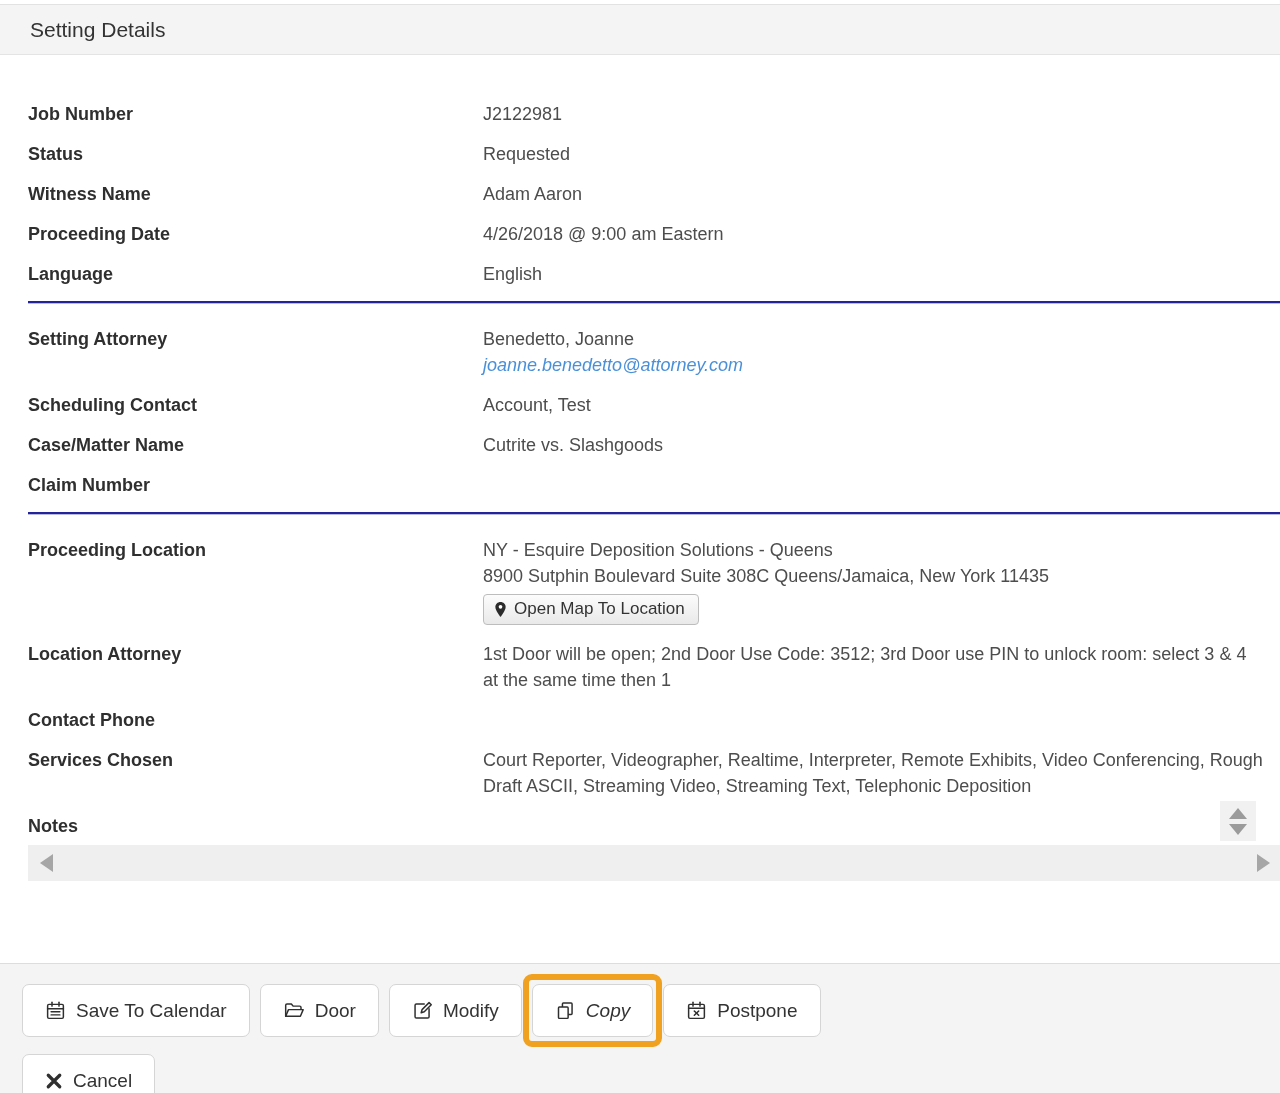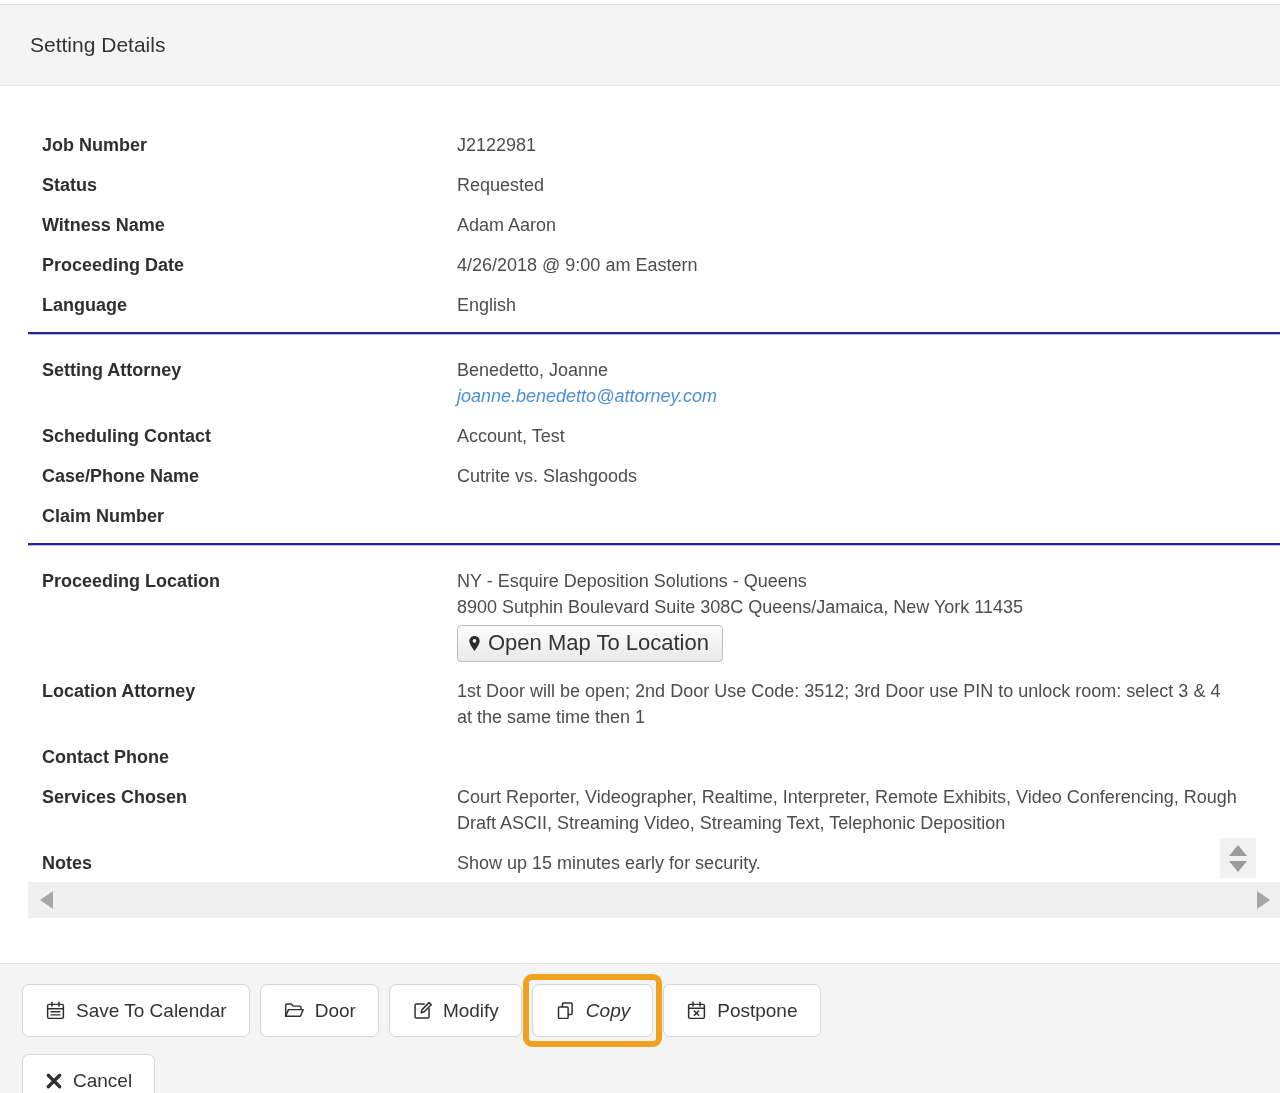--- a/index.html
+++ b/index.html
@@ -2,36 +2,36 @@
 <html><head>
 <meta charset="utf-8">
 <style>
   * { margin:0; padding:0; box-sizing:border-box; }
   html,body { width:1280px; height:1093px; overflow:hidden; background:#fff;
     font-family:"Liberation Sans","DejaVu Sans",sans-serif; color:#333; }
   .modal { display:flex; flex-direction:column; width:1280px; height:1093px; background:#fff; }
 
   
   .modal-header { margin-top:4px; background:#f4f4f4; border-top:1px solid #e2e2e2;
-    border-bottom:1px solid #e4e4e4; height:82px; display:flex; align-items:center;
+    border-bottom:1px solid #e4e4e4; height:51px; display:flex; align-items:center;
     padding-left:30px; }
   .modal-title { font-size:21px; color:#333; font-weight:400; }
 
   
   .modal-body { flex:1; padding-top:46px; position:relative; }
-  .row { display:flex; padding-left:42px; margin-bottom:14px; font-size:18px; line-height:26px; position:relative; }
+  .row { display:flex; padding-left:28px; margin-bottom:14px; font-size:18px; line-height:26px; position:relative;gap:40px; }
   .flabel { width:415px; min-width:415px; font-weight:700; color:#2f2f2f; }
   .fvalue { color:#4d4d4d; max-width:782px; }
   .fvalue a { color:#4a90d9; text-decoration:none;font-style:italic; }
   .divider { border:0; border-top:2px solid #23239a; border-bottom:1px solid #b9badd;
     margin:10px 0 22px 28px; }
 
   
   .map-btn { display:inline-flex; align-items:center; gap:7px; margin:5px 0 2px 0;
-    padding:4px 13px 5px 10px; font-size:22px; color:#333; background:linear-gradient(#fcfcfc,#e9e9e9);
+    padding:4px 13px 5px 10px; font-size:17px; color:#333; background:linear-gradient(#fcfcfc,#e9e9e9);
     border:1px solid #bdbdbd; border-radius:4px; cursor:pointer; font-family:inherit; }
 
   
   .v-spinner { position:absolute; right:24px; top:-12px; width:36px; height:40px; background:#f1f1f1;
     display:flex; flex-direction:column; align-items:center; justify-content:center; gap:5px; cursor:pointer; }
   .tri-up   { width:0;height:0;border-left:9px solid transparent;border-right:9px solid transparent;border-bottom:11px solid #9b9b9b; }
   .tri-down { width:0;height:0;border-left:9px solid transparent;border-right:9px solid transparent;border-top:11px solid #9b9b9b; }
 
   
   .h-scrollbar { margin-left:28px; height:36px; background:#efefef; position:relative; }
@@ -92,21 +92,21 @@
       <div class="fvalue">
         <div>Benedetto, Joanne</div>
         <div><a href="#">joanne.benedetto@attorney.com</a></div>
       </div>
     </div>
     <div class="row">
       <div class="flabel">Scheduling Contact</div>
       <div class="fvalue">Account, Test</div>
     </div>
     <div class="row">
-      <div class="flabel">Case/Phone Name</div>
+      <div class="flabel">Case/Matter Name</div>
       <div class="fvalue">Cutrite vs. Slashgoods</div>
     </div>
     <div class="row">
       <div class="flabel">Claim Number</div>
       <div class="fvalue"></div>
     </div>
 
     <hr class="divider">
 
     <div class="row">
@@ -130,21 +130,20 @@
     <div class="row">
       <div class="flabel">Contact Phone</div>
       <div class="fvalue"></div>
     </div>
     <div class="row">
       <div class="flabel">Services Chosen</div>
       <div class="fvalue">Court Reporter, Videographer, Realtime, Interpreter, Remote Exhibits, Video Conferencing, Rough Draft ASCII, Streaming Video, Streaming Text, Telephonic Deposition</div>
     </div>
     <div class="row" style="margin-bottom:6px;">
       <div class="flabel">Notes</div>
-      <div class="fvalue">Show up 15 minutes early for security.</div>
       <div class="v-spinner">
         <div class="tri-up"></div>
         <div class="tri-down"></div>
       </div>
     </div>
 
     <div class="h-scrollbar">
       <div class="tri-left"></div>
       <div class="tri-right"></div>
     </div>

